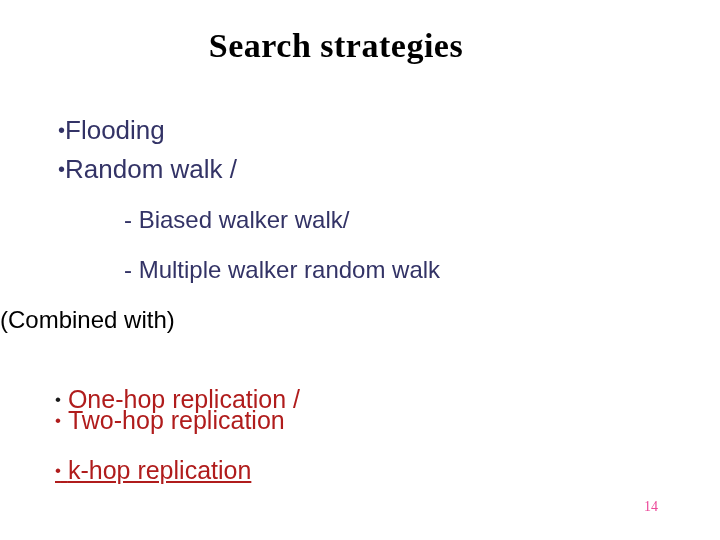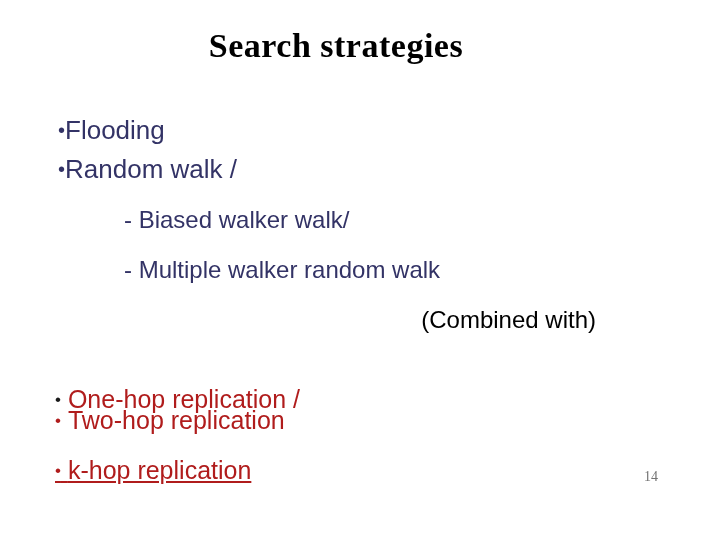--- a/index.html
+++ b/index.html
@@ -74,21 +74,21 @@
     color: #333366;
   }
   .lvl2 .dash {
     color: #333366;
   }
 
   
   .note {
     left: 0;
     width: 596px;
-    text-align: right;
+    text-align: left;
     font-size: 24px;
     line-height: 28px;
     color: #000000;
   }
 
   
   .lvl1red {
     left: 55px;
     font-size: 25px;
     line-height: 29px;
@@ -100,25 +100,25 @@
     color: #b01c1c;
   }
   .lvl1red .bullet.dark {
     color: #1a1a1a;
   }
 
   
   .page-number {
     position: absolute;
     left: 644px;
-    top: 468px;
+    top: 498px;
     font-family: "Liberation Serif", "DejaVu Serif", serif;
     font-size: 14px;
     line-height: 18px;
-    color: #737373;
+    color: #ec4899;
   }
 </style>
 </head>
 <body>
 
 <div class="slide">
 
   <div class="slide-title">Search strategies</div>
 
   <div class="body-area">

